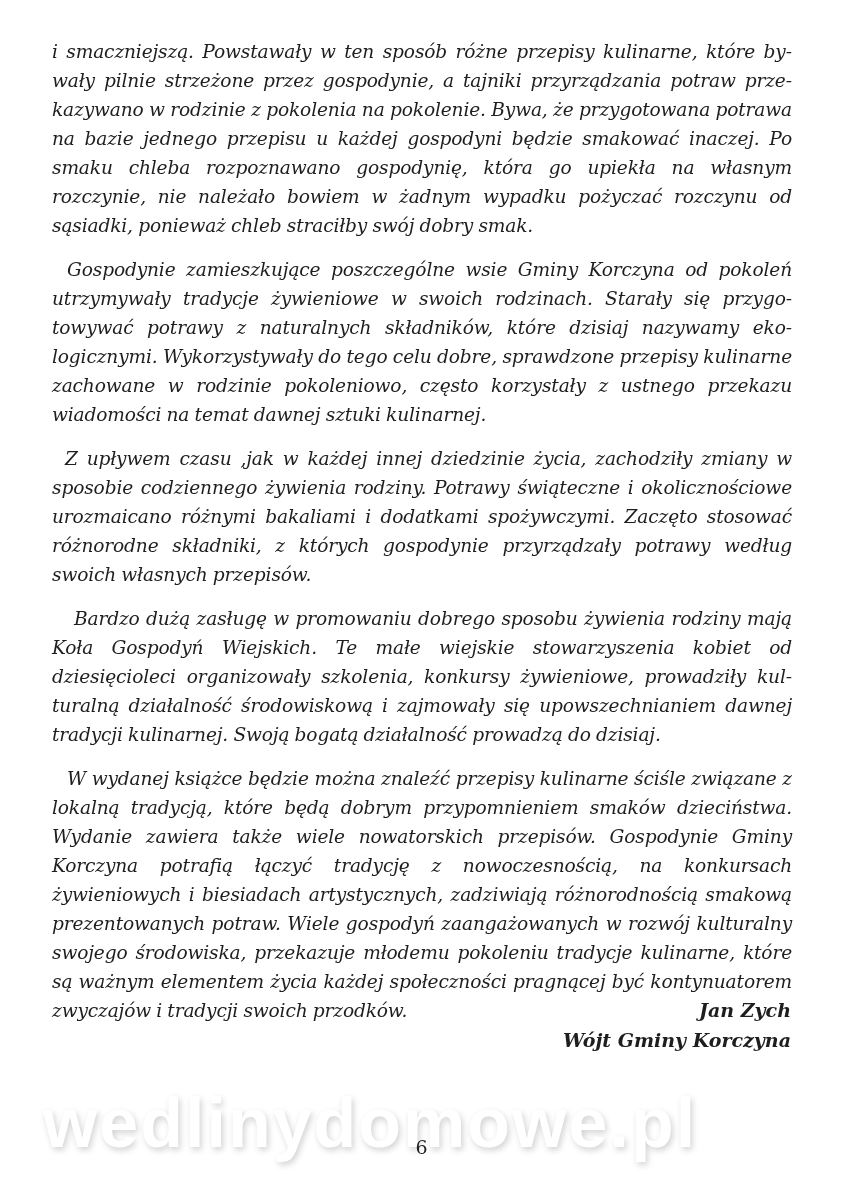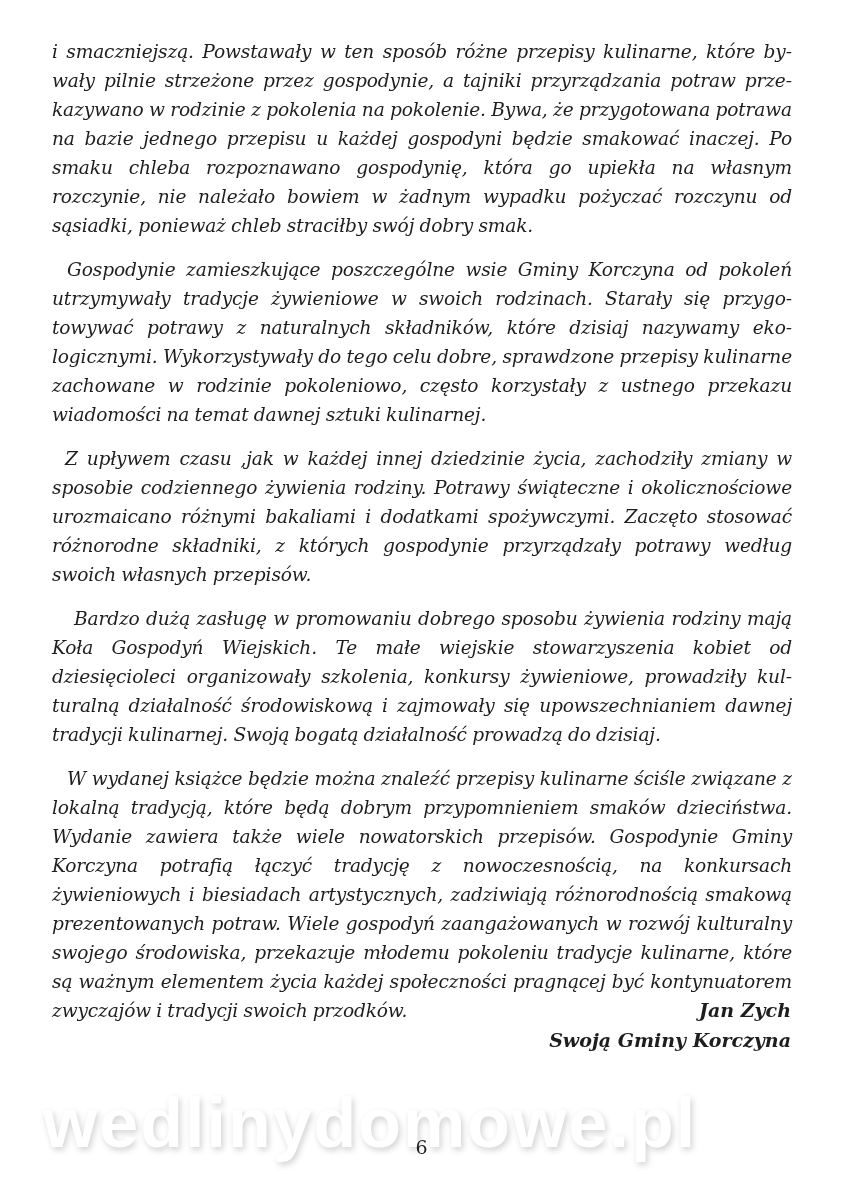--- a/index.html
+++ b/index.html
@@ -79,18 +79,18 @@
 <div class="page-body">
   <p class="para">i smaczniejszą. Powstawały w ten sposób różne przepisy kulinarne, które by­wały pilnie strzeżone przez gospodynie, a tajniki przyrządzania potraw prze­kazywano w rodzinie z pokolenia na pokolenie. Bywa, że przygotowana potrawa na bazie jednego przepisu u każdej gospodyni będzie smakować ina­czej. Po smaku chleba rozpoznawano gospodynię, która go upiekła na włas­nym rozczynie, nie należało bowiem w żadnym wypadku pożyczać rozczynu od sąsiadki, ponieważ chleb straciłby swój dobry smak.</p>
   <p class="para indent-a">Gospodynie zamieszkujące poszczególne wsie Gminy Korczyna od pokoleń utrzymywały tradycje żywieniowe w swoich rodzinach. Starały się przygo­towywać  potrawy z naturalnych składników, które dzisiaj nazywamy eko­logicznymi. Wykorzystywały do tego celu dobre, sprawdzone przepisy kulinarne zachowane w rodzinie pokoleniowo, często korzystały z ustnego przekazu wiadomości na temat dawnej sztuki kulinarnej.</p>
   <p class="para indent-c">Z upływem czasu ,jak w każdej innej dziedzinie życia, zachodziły zmiany w sposobie codziennego żywienia rodziny. Potrawy świąteczne i okoliczno­ściowe urozmaicano różnymi bakaliami i dodatkami spożywczymi. Zaczęto stosować różnorodne składniki, z których gospodynie  przyrządzały potrawy według swoich własnych przepisów.</p>
   <p class="para indent-b">Bardzo dużą zasługę w promowaniu dobrego sposobu żywienia rodziny mają Koła Gospodyń Wiejskich. Te małe wiejskie stowarzyszenia kobiet od dziesięcioleci organizowały szkolenia, konkursy żywieniowe, prowadziły kul­turalną działalność środowiskową i zajmowały się upowszechnianiem daw­nej tradycji kulinarnej. Swoją bogatą działalność prowadzą do dzisiaj.</p>
   <p class="para indent-a">W wydanej książce będzie można znaleźć  przepisy kulinarne ściśle zwią­zane z lokalną tradycją, które będą dobrym przypomnieniem smaków dzie­cińs­twa. Wydanie zawiera także wiele nowatorskich przepisów. Gospodynie Gminy Korczyna potrafią łączyć tradycję z nowoczesnością, na konkursach żywieniowych i biesiadach artystycznych, zadziwiają różnorodnością sma­kową prezentowanych potraw. Wiele gospodyń zaangażowanych w rozwój kulturalny swojego środowiska, przekazuje młodemu pokoleniu tradycje ku­linarne, które są ważnym elementem życia każdej społeczności pragnącej być kontynuatorem zwyczajów i tradycji swoich przodków.</p>
 </div>
 
 <div class="signature">
   <div>Jan Zych</div>
-  <div>Swoją Gminy Korczyna</div>
+  <div>Wójt Gminy Korczyna</div>
 </div>
 
 <div class="watermark">wedlinydomowe.pl</div>
 
 <div class="page-number">6</div>
 
 </body></html>

